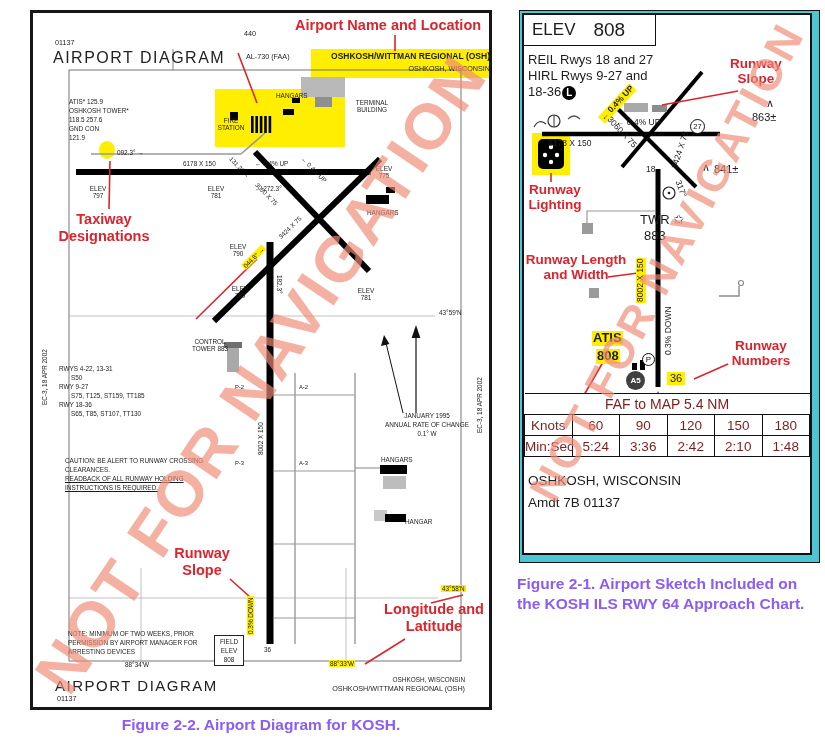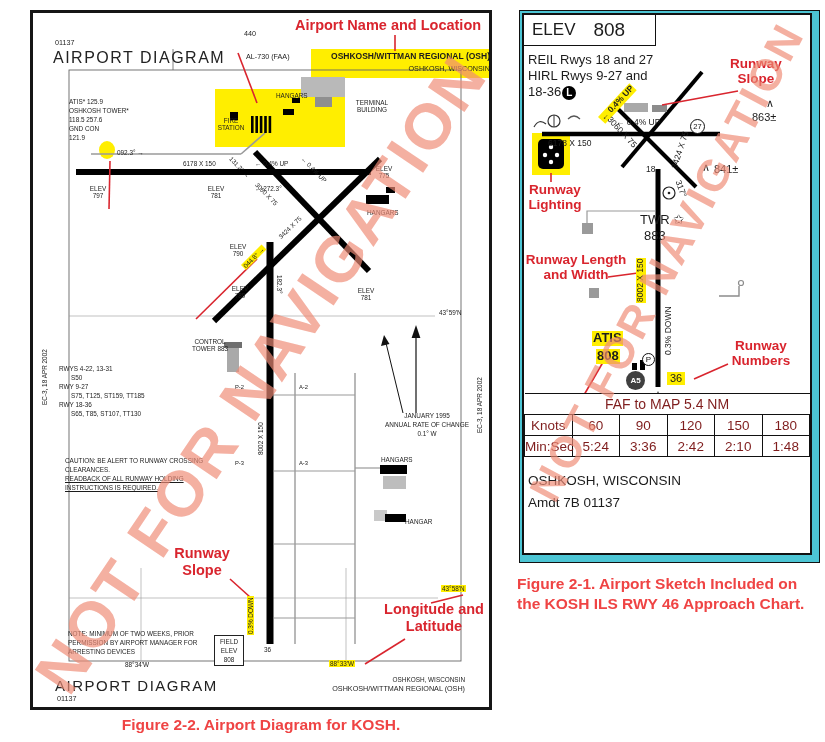--- a/index.html
+++ b/index.html
@@ -11,21 +11,21 @@
   .wrap{white-space:normal;text-align:center}
   .l5{font-size:5.8px}.l6{font-size:6.4px}.l7{font-size:7.2px}.l8{font-size:8.5px}
   .m11{font-size:11px}.m13{font-size:13px}.m14{font-size:13.5px}
   .red{color:var(--red);font-weight:bold;font-size:14.5px;line-height:1.15;z-index:8}
   .red2{color:var(--red);font-weight:bold;font-size:13.5px;line-height:1.1;z-index:8}
   .hl{background:var(--yel);z-index:5;display:inline-block;padding:0 1px}
   .hlb{position:absolute;background:var(--yel);z-index:2}
   .rot{transform-origin:left top;display:inline-block}
   .title{font-size:16px;letter-spacing:1.5px;color:#222;font-weight:500}
   .wm{position:absolute;color:#ef8b76;opacity:.68;font-weight:bold;white-space:nowrap;pointer-events:none;z-index:40;letter-spacing:3px}
-  .cap{position:absolute;font-weight:bold;font-size:15.5px;color:#ef4444}
+  .cap{position:absolute;font-weight:bold;font-size:15.5px;color:#8b5cf6}
   svg.layer{position:absolute;left:0;top:0;z-index:3;pointer-events:none}
   table.minsec{border-collapse:collapse;width:100%;table-layout:fixed}
   table.minsec td{border:1.6px solid #111;font-size:13.5px;color:#7f1d1d;text-align:center;padding:1px 0;height:21px}
   table.minsec td.span{border-left:none;border-right:none;font-size:14px}
   .circ{position:absolute;border:1.2px solid #111;border-radius:50%;display:flex;align-items:center;justify-content:center;color:#111;z-index:6;background:#fff}
 </style>
 </head>
 <body>
 
 <div class="fig" style="left:30px;top:10px;width:462px;height:700px;border:3px solid #161616">
@@ -95,20 +95,21 @@
 
   <span class="lbl l7" style="left:22px;top:26px">01137</span>
   <span class="lbl title" style="left:20px;top:36px">AIRPORT DIAGRAM</span>
   <span class="lbl l7" style="left:211px;top:17px">440</span>
   <span class="lbl l7" style="left:213px;top:40px">AL-730 (FAA)</span>
 
   <span class="lbl l8" style="left:281px;top:39px;width:176px;text-align:right;font-weight:bold">OSHKOSH/WITTMAN REGIONAL (OSH)</span>
   <span class="lbl l7" style="left:281px;top:52px;width:176px;text-align:right">OSHKOSH, WISCONSIN</span>
 
   <div class="lbl red" style="left:262px;top:4px">Airport Name and Location</div>
+  <div class="lbl red wrap" style="left:20px;top:198px;width:102px">Taxiway Designations</div>
   <div class="lbl red wrap" style="left:138px;top:532px;width:62px">Runway Slope</div>
   <div class="lbl red wrap" style="left:345px;top:588px;width:112px">Longitude and Latitude</div>
 
   <div class="lbl l6" style="left:36px;top:84px;line-height:9px">
     <span>ATIS* 125.9</span><br>
     <span>OSHKOSH TOWER*</span><br>
     <span>118.5  257.6</span><br>
     <span>GND CON</span><br>
     <span>121.9</span>
   </div>
@@ -321,14 +322,14 @@
 
     <span class="lbl m14" style="left:4px;bottom:64px">OSHKOSH, WISCONSIN</span>
     <span class="lbl m14" style="left:4px;bottom:42px">Amdt 7B  01137</span>
 
     <div class="wm" style="left:50%;top:46%;transform:translate(-50%,-50%) rotate(-62deg);font-size:44px">NOT FOR NAVIGATION</div>
   </div>
 </div>
 
 <div class="cap" style="left:517px;top:574px;width:300px;line-height:20px">
   <span>Figure 2-1. Airport Sketch Included on</span><br>
-  <span>the KOSH ILS RWY 46 Approach Chart.</span>
+  <span>the KOSH ILS RWY 64 Approach Chart.</span>
 </div>
 
 </body></html>

